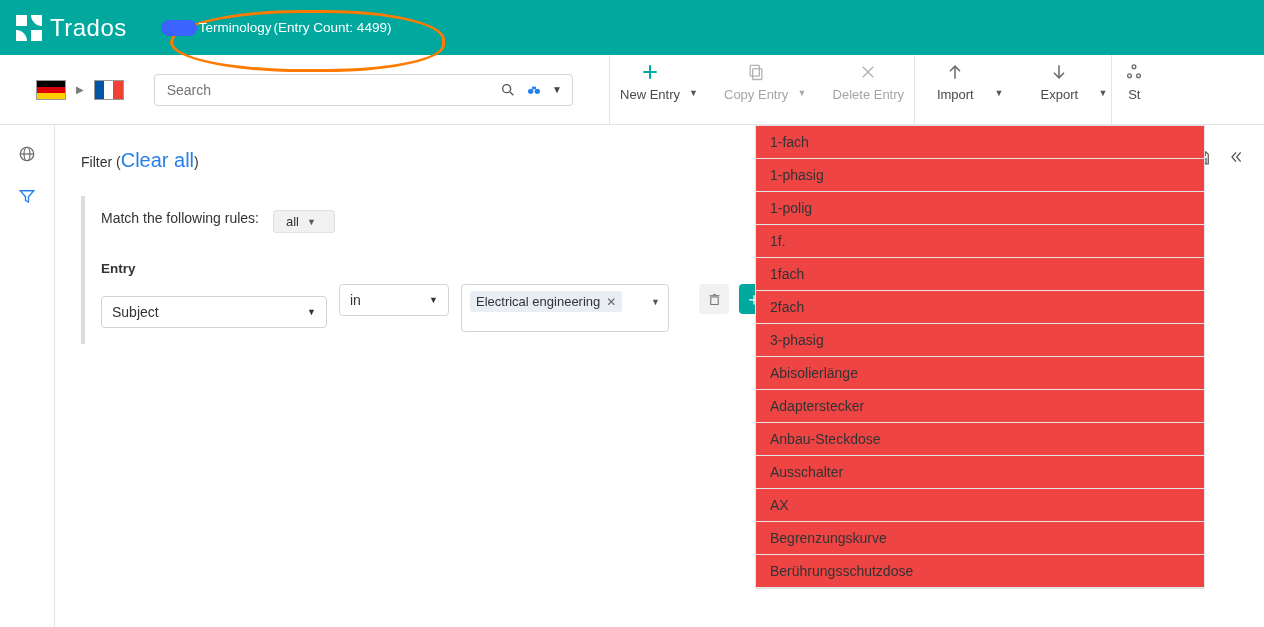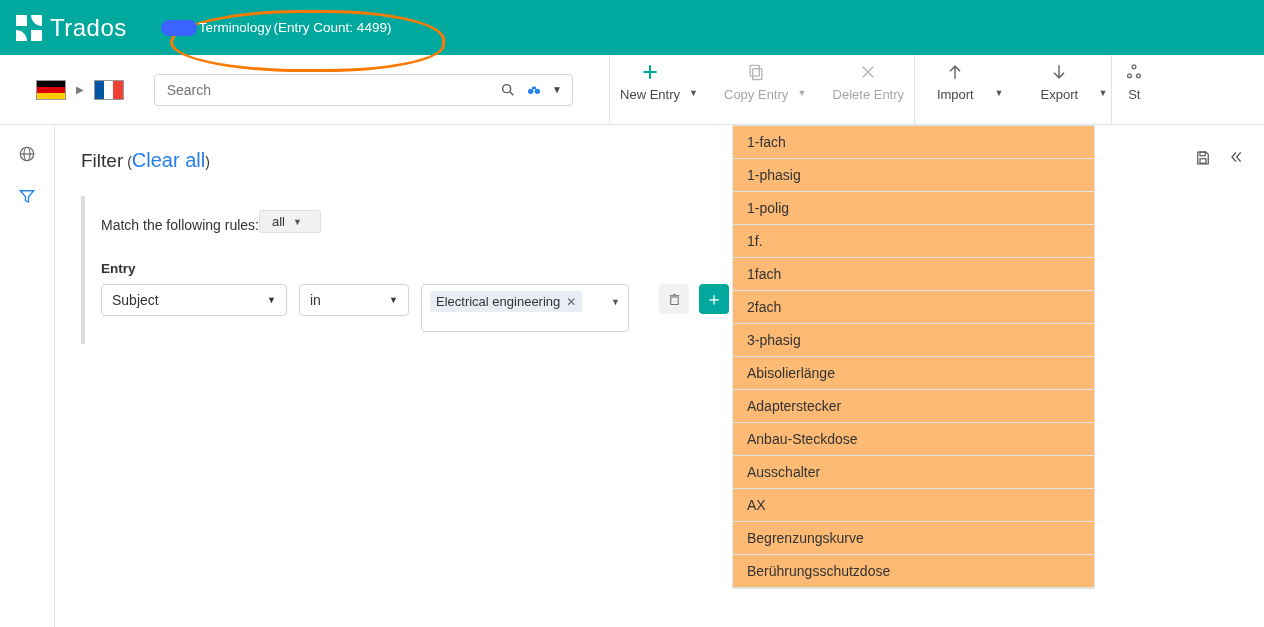--- a/index.html
+++ b/index.html
@@ -59,45 +59,45 @@
   .drop-caret{position:absolute;right:4px;bottom:10px;font-size:9px;color:#555;}
   .action-btn.with-drop{padding-right:22px;}
 
   
   .main{display:flex;height:calc(100% - 125px);}
   .side{width:55px;border-right:1px solid var(--panel-border);display:flex;flex-direction:column;align-items:center;gap:20px;padding-top:18px;color:#6a6a6a;}
   .side .icon-btn{width:22px;height:22px;display:flex;align-items:center;justify-content:center;cursor:pointer;}
   .side .icon-btn.active{color:var(--blue);}
   .content{flex:1;display:flex;}
   .filter-panel{flex:1;padding:24px 26px;position:relative;}
-  .filter-title{font-size:19px;color:#333;}
+  .filter-title{font-size:14px;color:#333;}
   .clear{color:var(--blue);font-size:20px;cursor:pointer;}
   .panel-actions{position:absolute;top:24px;right:20px;display:flex;gap:16px;color:#555;}
   .panel-actions .pa{cursor:pointer;}
   .rule-box{margin-top:24px;border-left:4px solid #dcdcdc;padding:14px 12px 12px 16px;}
-  .rule-head{display:flex;align-items:flex-end;font-size:14px;}
+  .rule-head{display:flex;align-items:flex-start;gap:14px;font-size:14px;}
   .pill{background:var(--btn-gray);border:1px solid #e0e0e0;border-radius:3px;padding:3px 18px 3px 12px;font-size:13px;display:inline-flex;align-items:center;gap:8px;cursor:pointer;}
   .pill .c{font-size:9px;color:#555;}
   .label-sm{font-weight:600;font-size:13.5px;margin-top:28px;margin-bottom:8px;}
   .rule-row{display:flex;align-items:flex-start;gap:12px;}
   .select{border:1px solid var(--border);border-radius:4px;height:32px;display:flex;align-items:center;justify-content:space-between;padding:0 10px;font-size:14px;background:#fff;cursor:pointer;}
-  .sel-field{width:186px;}
+  .sel-field{width:226px;margin-top:12px;}
   .sel-op{width:110px;}
   .sel-val{width:208px;min-height:48px;height:auto;align-items:flex-start;padding:6px 8px;}
   .sel-val .chip-row{display:flex;flex-wrap:wrap;gap:6px;}
   .chip{background:var(--chip-bg);border-radius:3px;padding:3px 6px;display:inline-flex;align-items:center;gap:6px;font-size:13px;}
   .chip .x{cursor:pointer;color:#666;font-size:12px;}
   .sel-val .c{align-self:flex-start;margin-top:6px;font-size:9px;color:#555;}
   .row-actions{display:flex;gap:10px;align-items:center;margin-left:18px;}
   .sq-btn{width:30px;height:30px;border-radius:4px;display:flex;align-items:center;justify-content:center;cursor:pointer;}
   .sq-btn.del{background:var(--btn-gray);color:#777;}
   .sq-btn.add{background:var(--teal);color:#fff;font-size:18px;}
 
   
-  .term-list{position:absolute;top:125px;left:732px;width:363px;border:1px solid var(--panel-border);background:#fdba74;}
+  .term-list{position:absolute;top:125px;left:755px;width:450px;border:1px solid var(--panel-border);background:#ef4444;}
   .term-item{padding:8px 14px;border-bottom:1px solid var(--panel-border);font-size:14px;cursor:pointer;}
 
   svg{display:block;}
 </style>
 </head>
 <body>
 
 <div class="circle-annot"></div>
 
 <div class="brand-bar">

